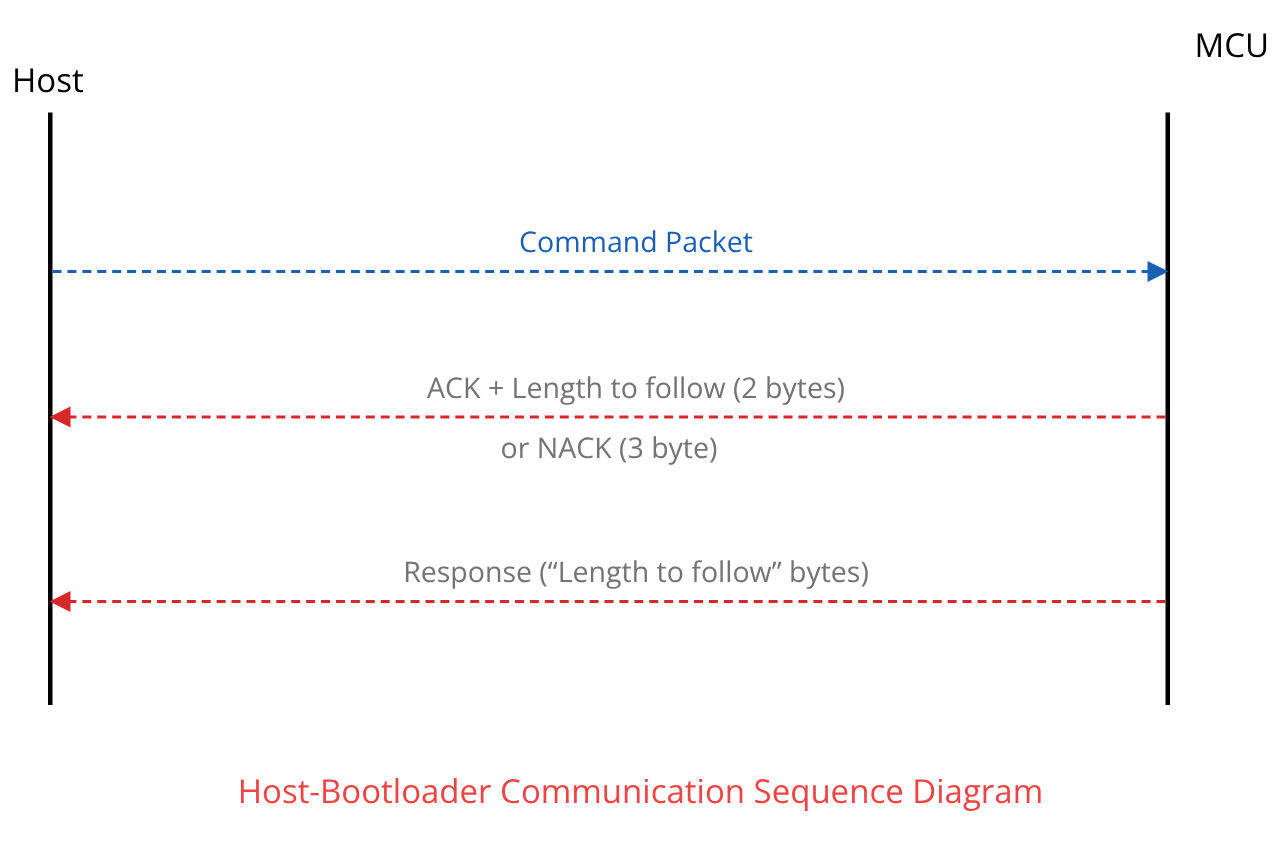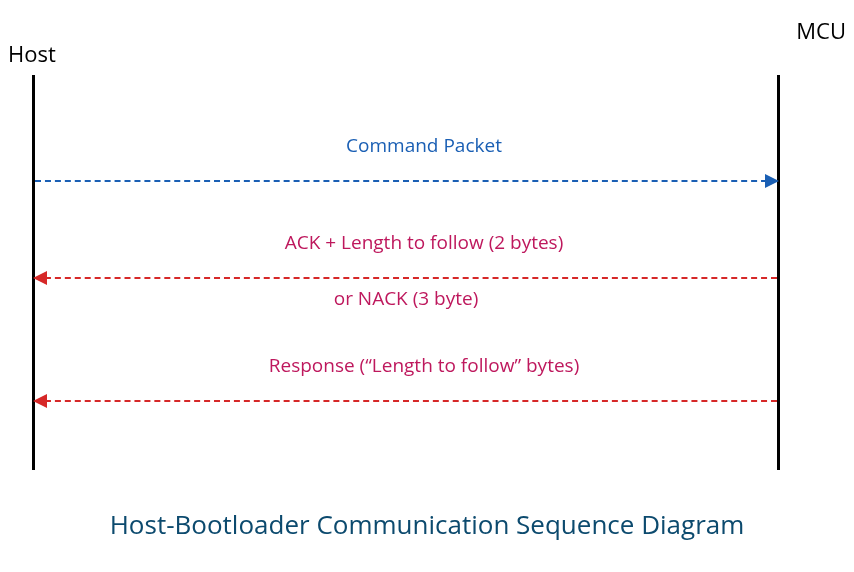--- a/index.html
+++ b/index.html
@@ -65,21 +65,21 @@
       text-align: center;
       font-size: 19px;
     }
     .blue {
       color: #1a5fb4;
     }
     .blue-line {
       border-top-color: #1a5fb4;
     }
     .red {
-      color: #be185d;
+      color: #737373;
     }
     .red-line {
       border-top-color: #d62828;
     }
     .arrow {
       position: absolute;
       width: 0;
       height: 0;
       border-top: 7px solid transparent;
       border-bottom: 7px solid transparent;
@@ -95,26 +95,26 @@
       left: -2px;
       top: -8px;
     }
     .arrow-left.red-arrow {
       border-right: 14px solid #d62828;
     }
     .caption {
       position: absolute;
       width: 100%;
       text-align: center;
-      font-size: 26px;
-      color: #0c4a6e;
+      font-size: 22px;
+      color: #ef4444;
       bottom: 30px;
     }
     .label-above {
-      bottom: 24px;
+      bottom: 8px;
       padding-left: 36px;
     }
     .label-below {
       top: 8px;
     }
   </style>
 </head>
 <body>
 
 <div class="diagram">

